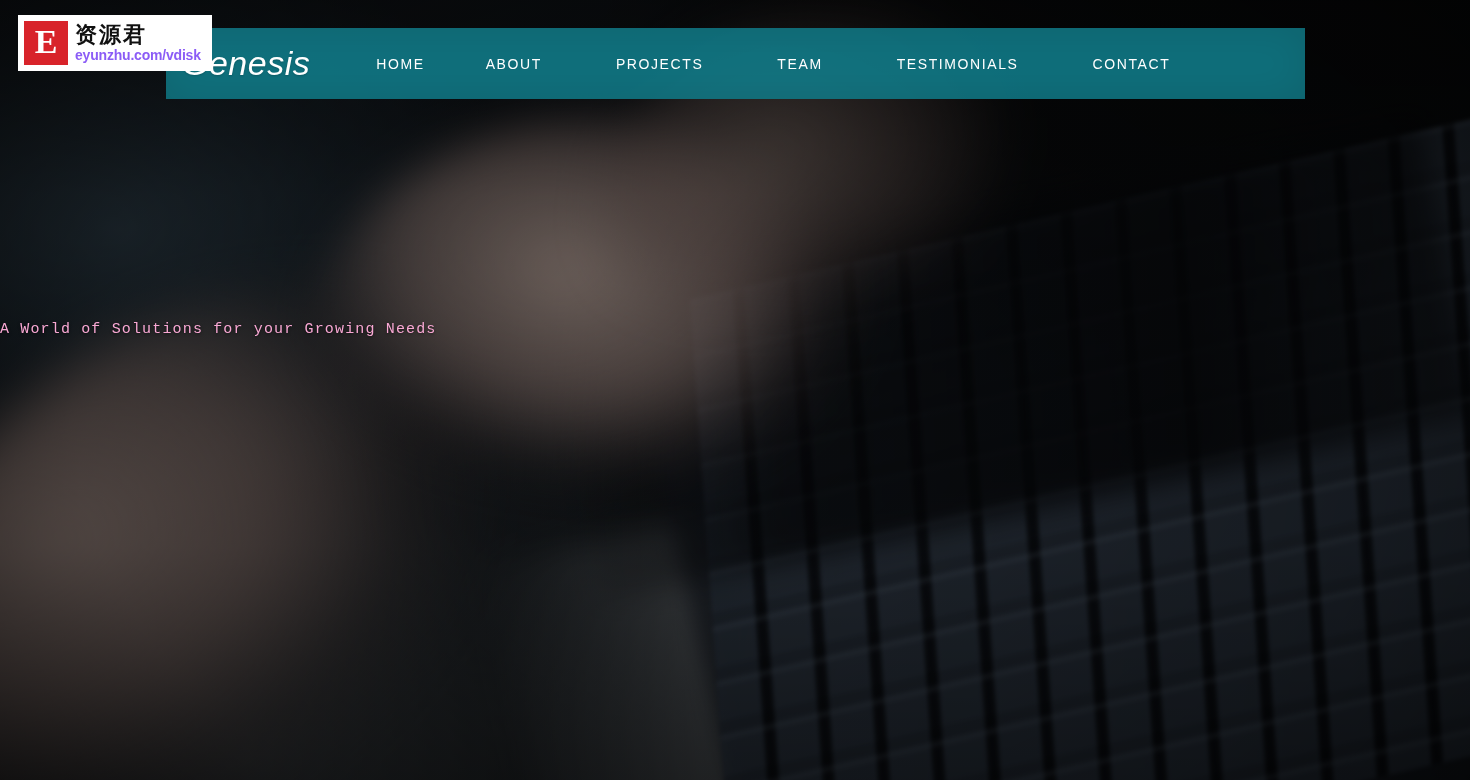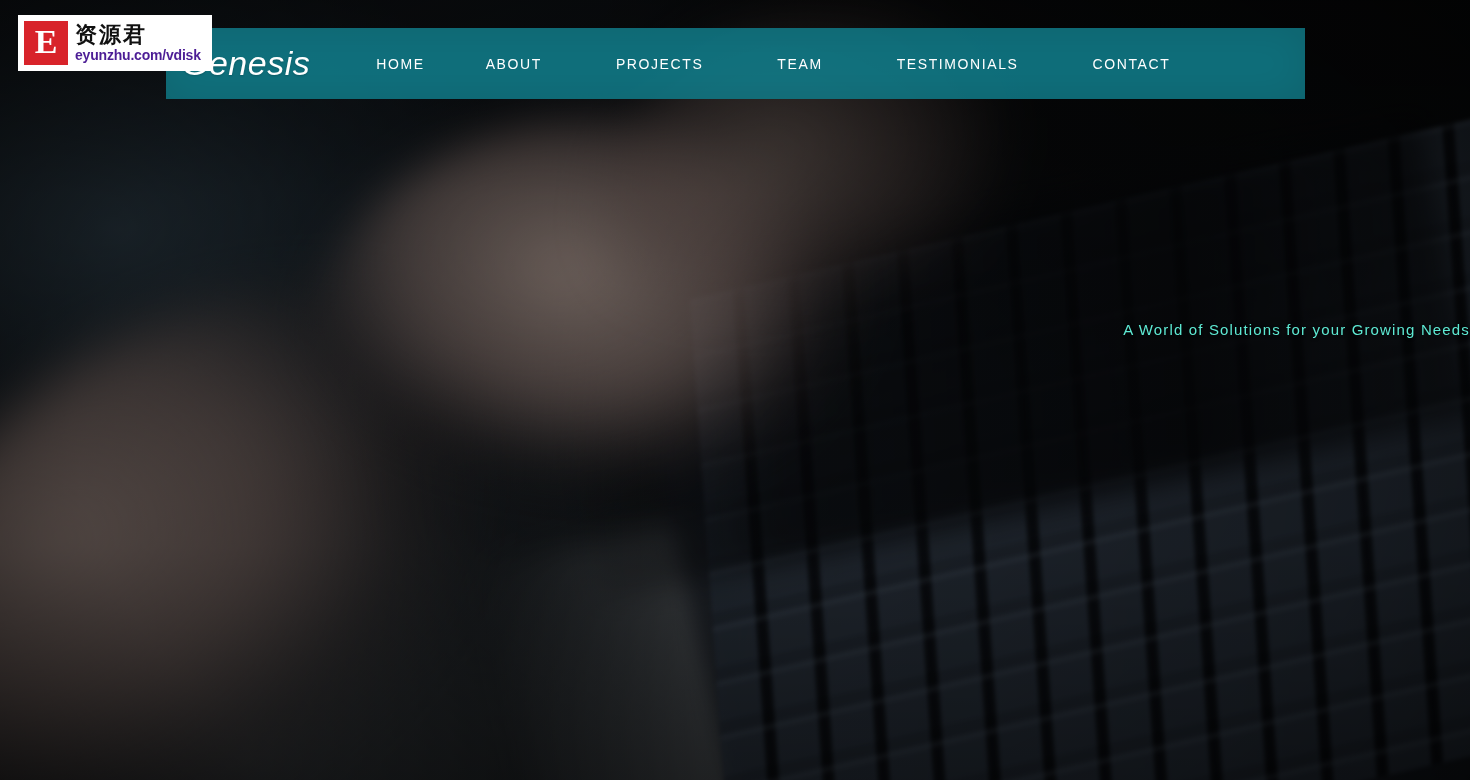--- a/index.html
+++ b/index.html
@@ -211,26 +211,27 @@
   .sp-3 { width: 70px; }
   .sp-4 { width: 70px; }
   .sp-5 { width: 70px; }
 
   
   .hero-tagline {
     position: absolute;
     left: 0;
     right: 0;
     top: 321px;
-    text-align: right;
-    color: #5eead4;
+    text-align: left;
+    color: #f9a8d4;
     font-size: 15px;
     letter-spacing: 1.15px;
     text-shadow: 0 1px 3px rgba(0,0,0,0.55);
     pointer-events: none;
+    font-family: Liberation Mono, monospace;
   }
 
   
   .watermark {
     position: absolute;
     left: 18px;
     top: 15px;
     width: 194px;
     height: 56px;
     background: #ffffff;
@@ -259,21 +260,21 @@
     font-family: "Liberation Serif", serif;
     font-size: 22px;
     font-weight: 700;
     color: #111111;
     line-height: 24px;
     letter-spacing: 2px;
   }
   .wm-url {
     font-size: 14px;
     font-weight: 700;
-    color: #4c1d95;
+    color: #8b5cf6;
     line-height: 16px;
     letter-spacing: -0.2px;
   }
 </style>
 </head>
 <body>
 
 <div class="page">
 
   <div class="hero-photo">

